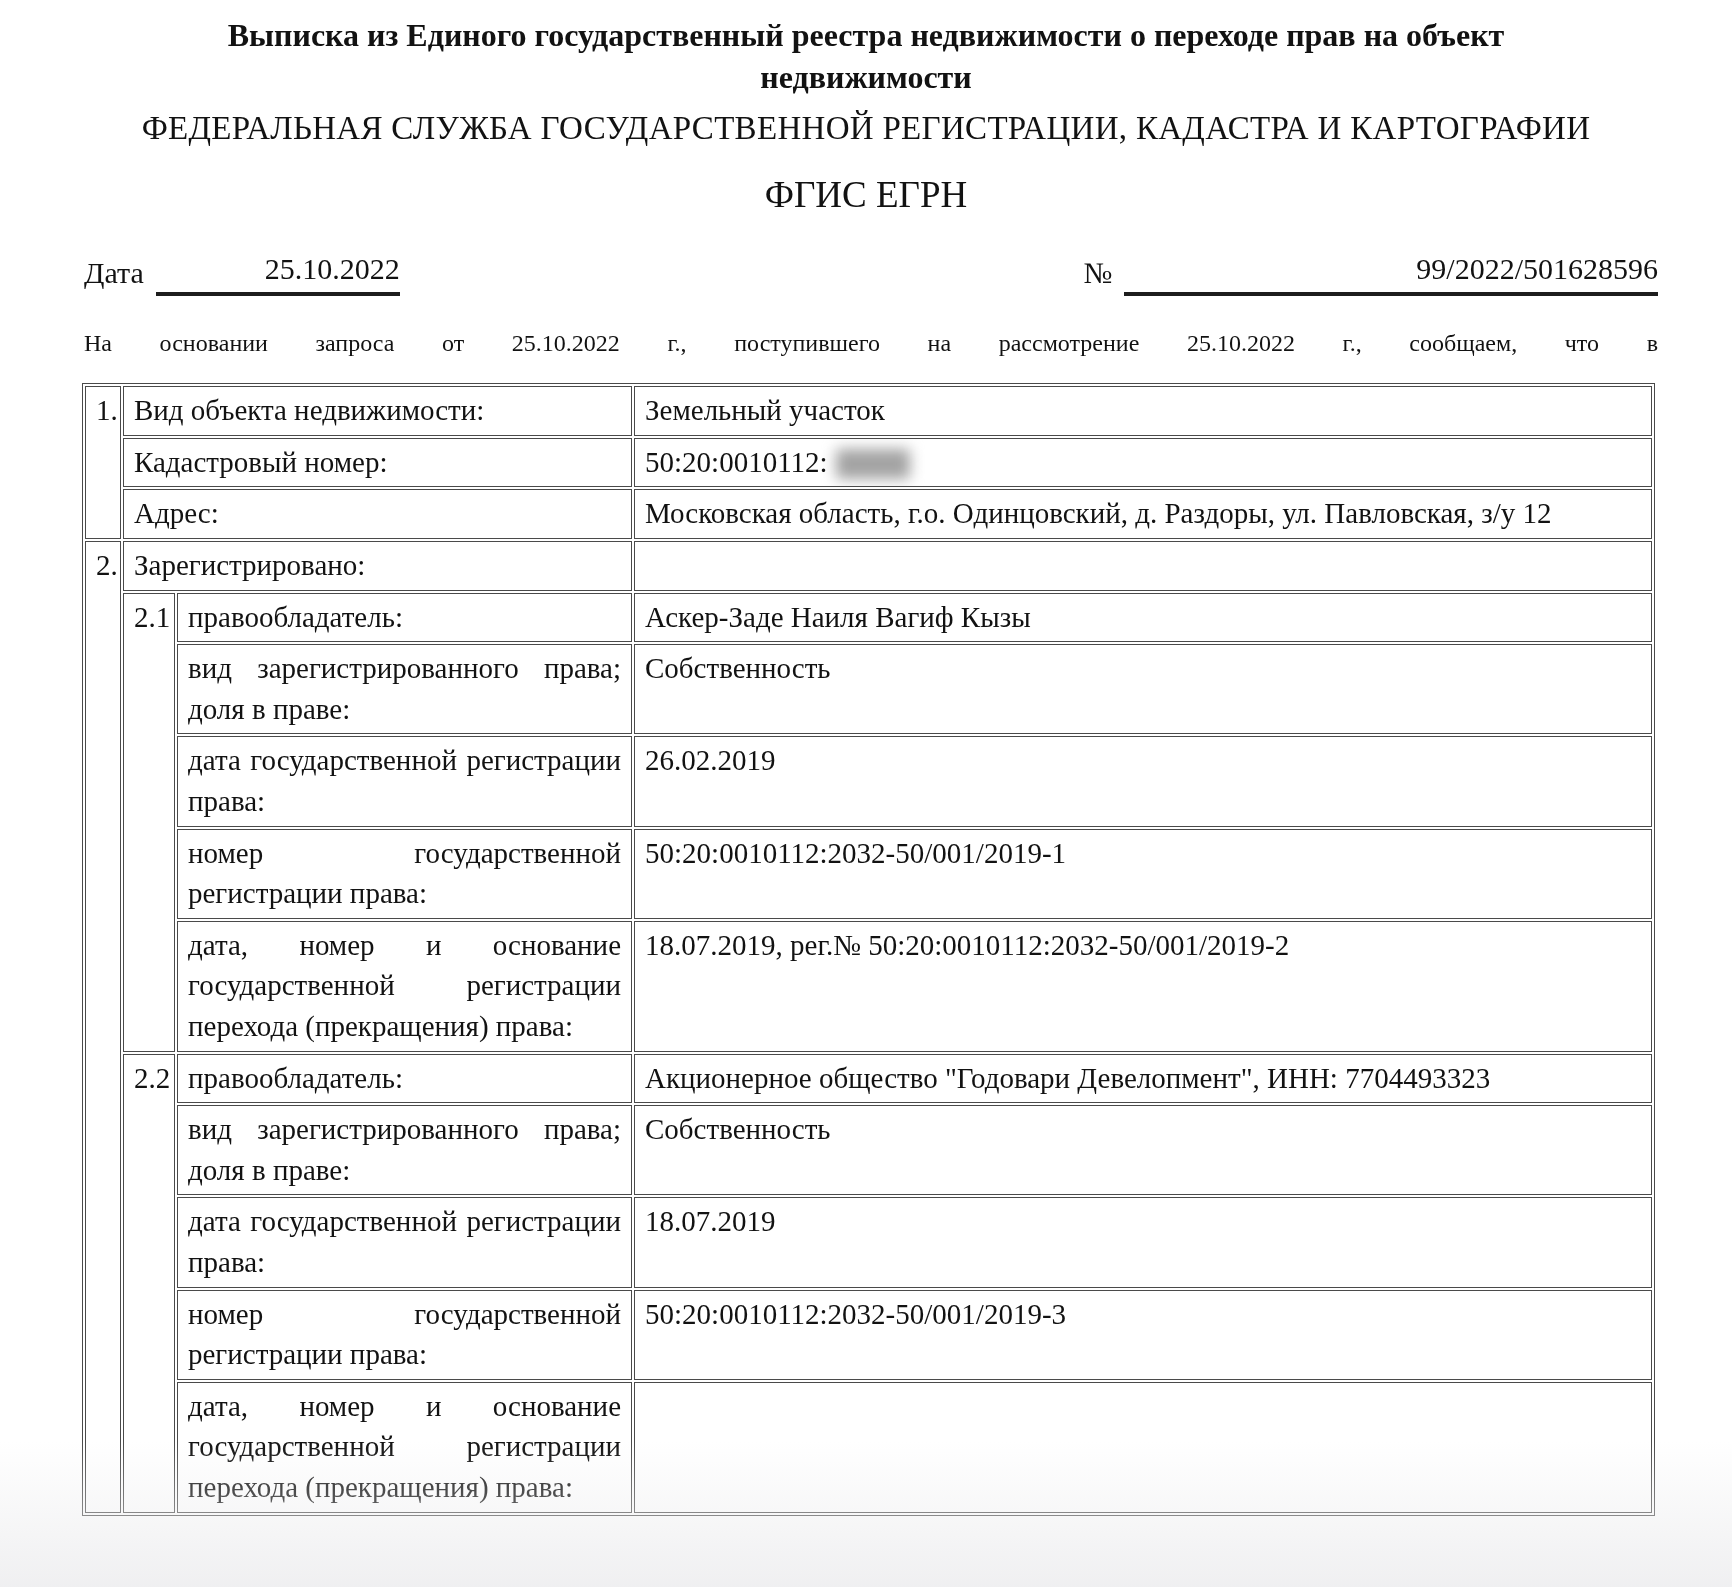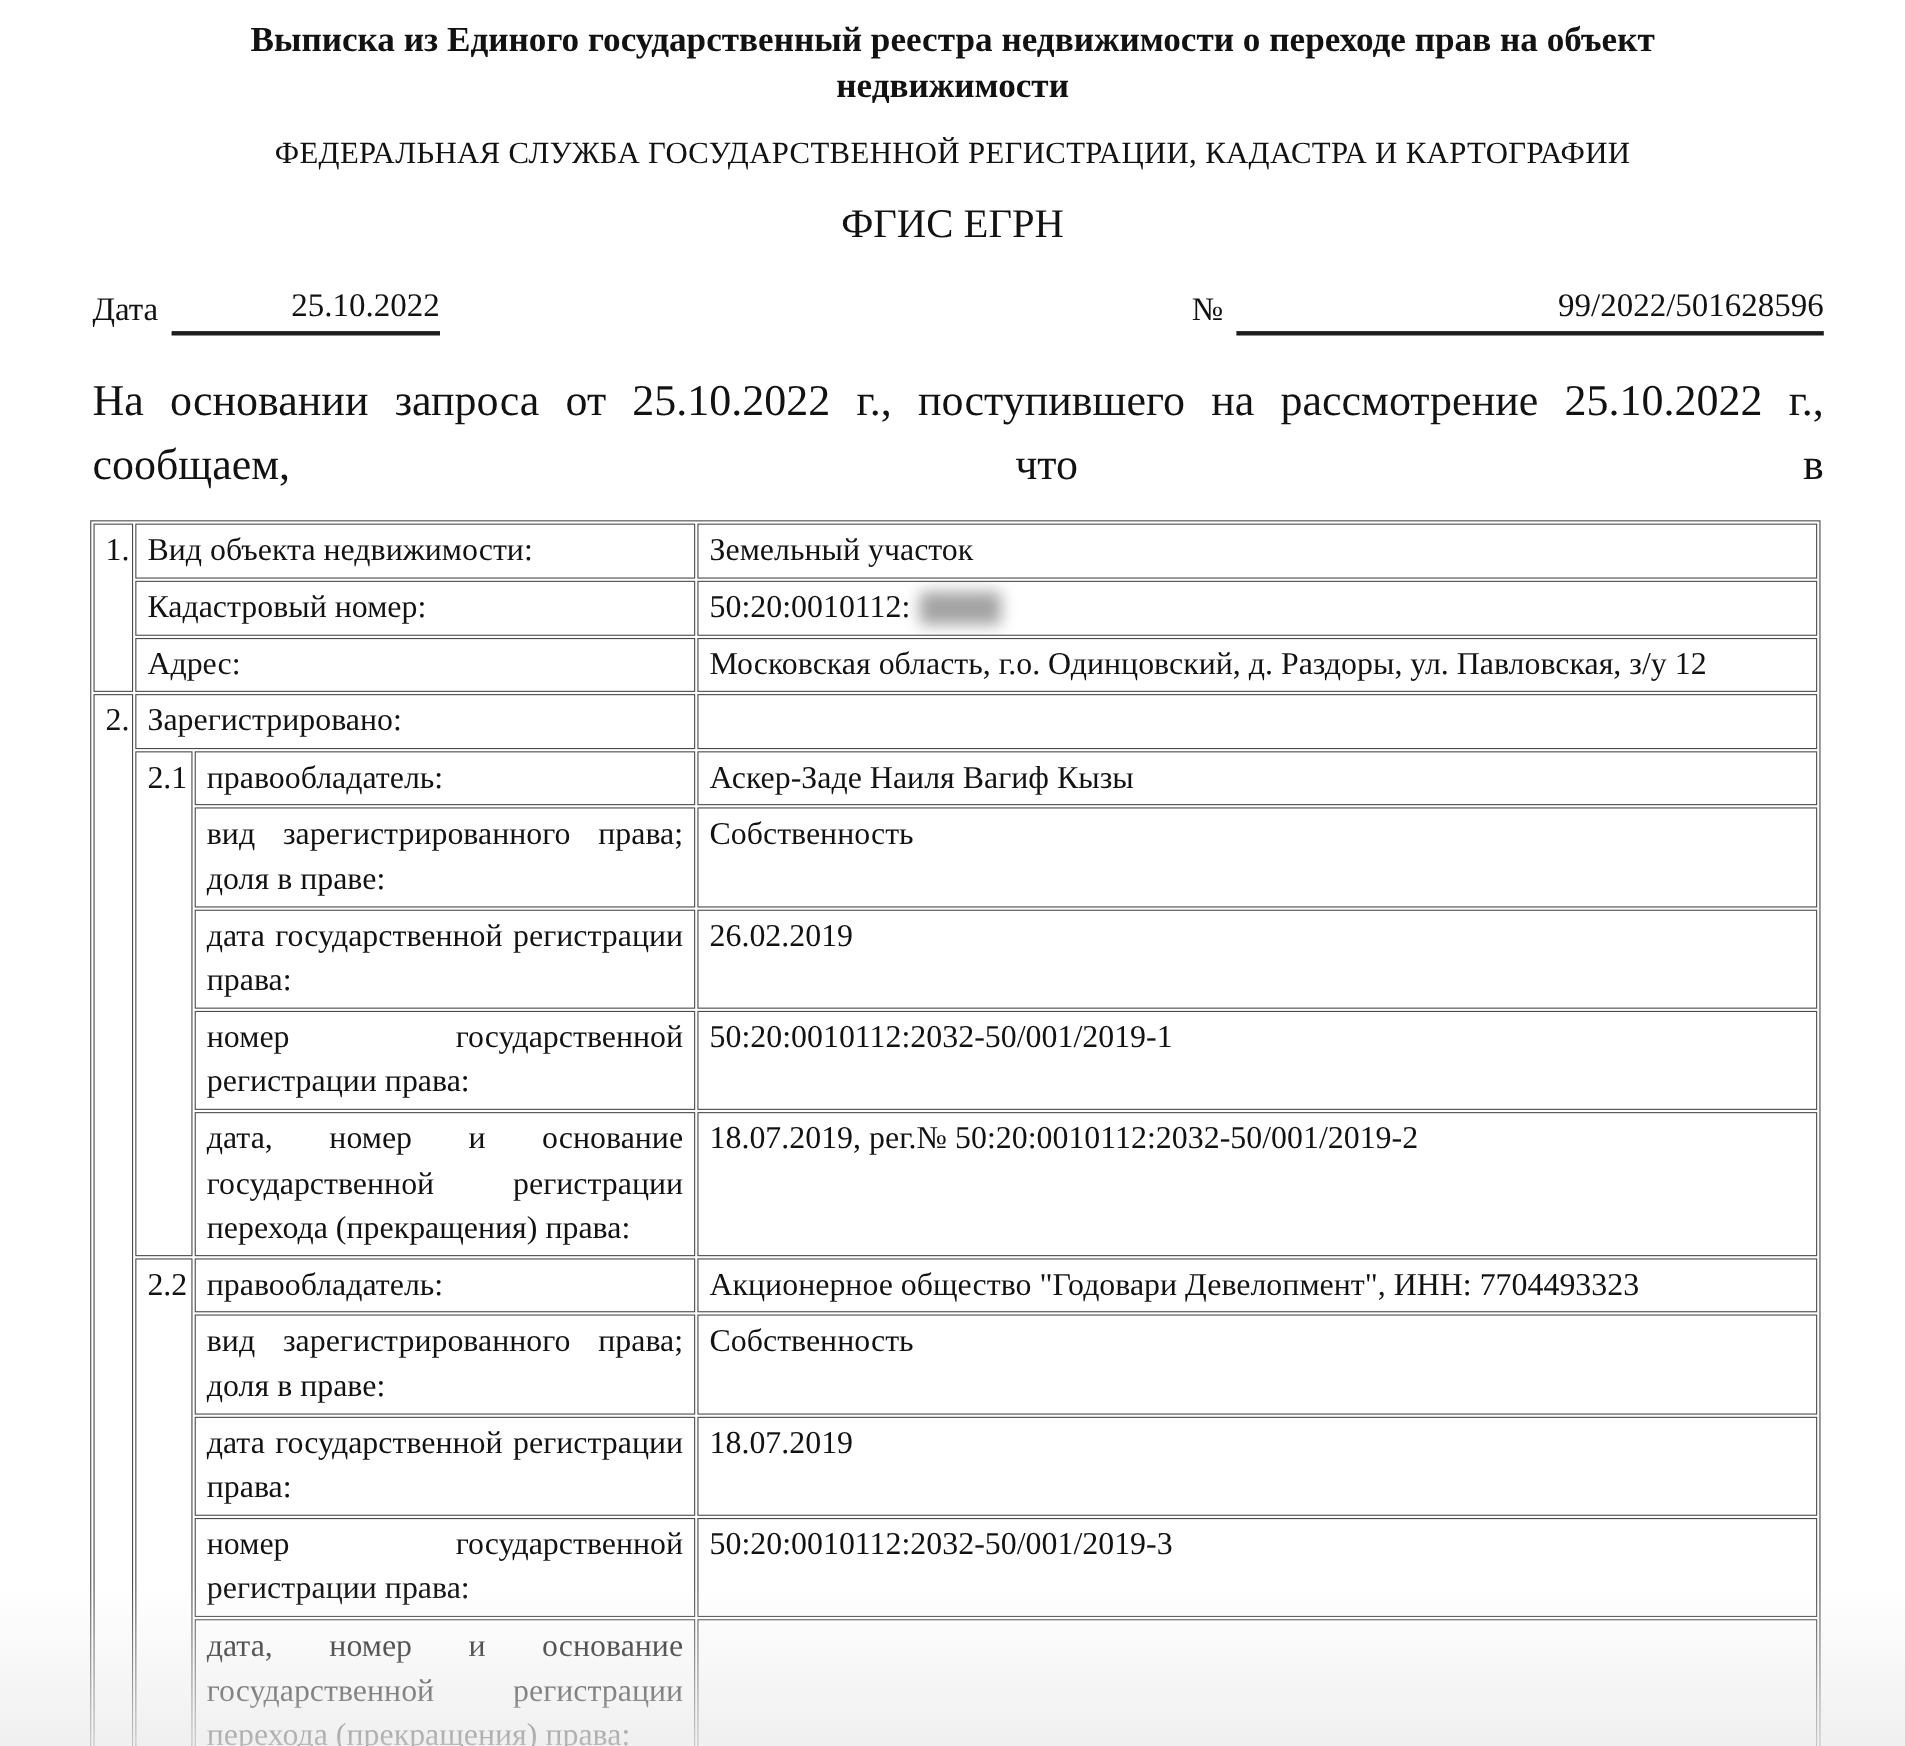--- a/index.html
+++ b/index.html
@@ -20,23 +20,23 @@
   
   .doc-title {
     font-weight: bold;
     font-size: 32px;
     line-height: 1.32;
     text-align: center;
     max-width: 1400px;
     margin: 14px auto 0;
   }
   .doc-agency {
-    font-size: 28px;
+    font-size: 33px;
     text-align: center;
-    margin-top: 26px;
+    margin-top: 12px;
     letter-spacing: 0.3px;
   }
   .doc-system {
     font-size: 37px;
     text-align: center;
     margin-top: 26px;
   }
 
   
   .dateline {
@@ -51,21 +51,21 @@
     text-align: right;
     padding-bottom: 6px;
   }
   .ul-date { width: 244px; }
   .ul-num  { width: 534px; }
   .dl-spacer { flex: 1; }
 
   
   .intro {
     margin: 30px 74px 0 84px;
-    font-size: 40px;
+    font-size: 24px;
     line-height: 1.45;
   }
   .intro .j { text-align: justify; text-align-last: justify; }
 
   
   table.reg {
     border-collapse: separate;
     border-spacing: 2px;
     table-layout: fixed;
     width: 1573px;

